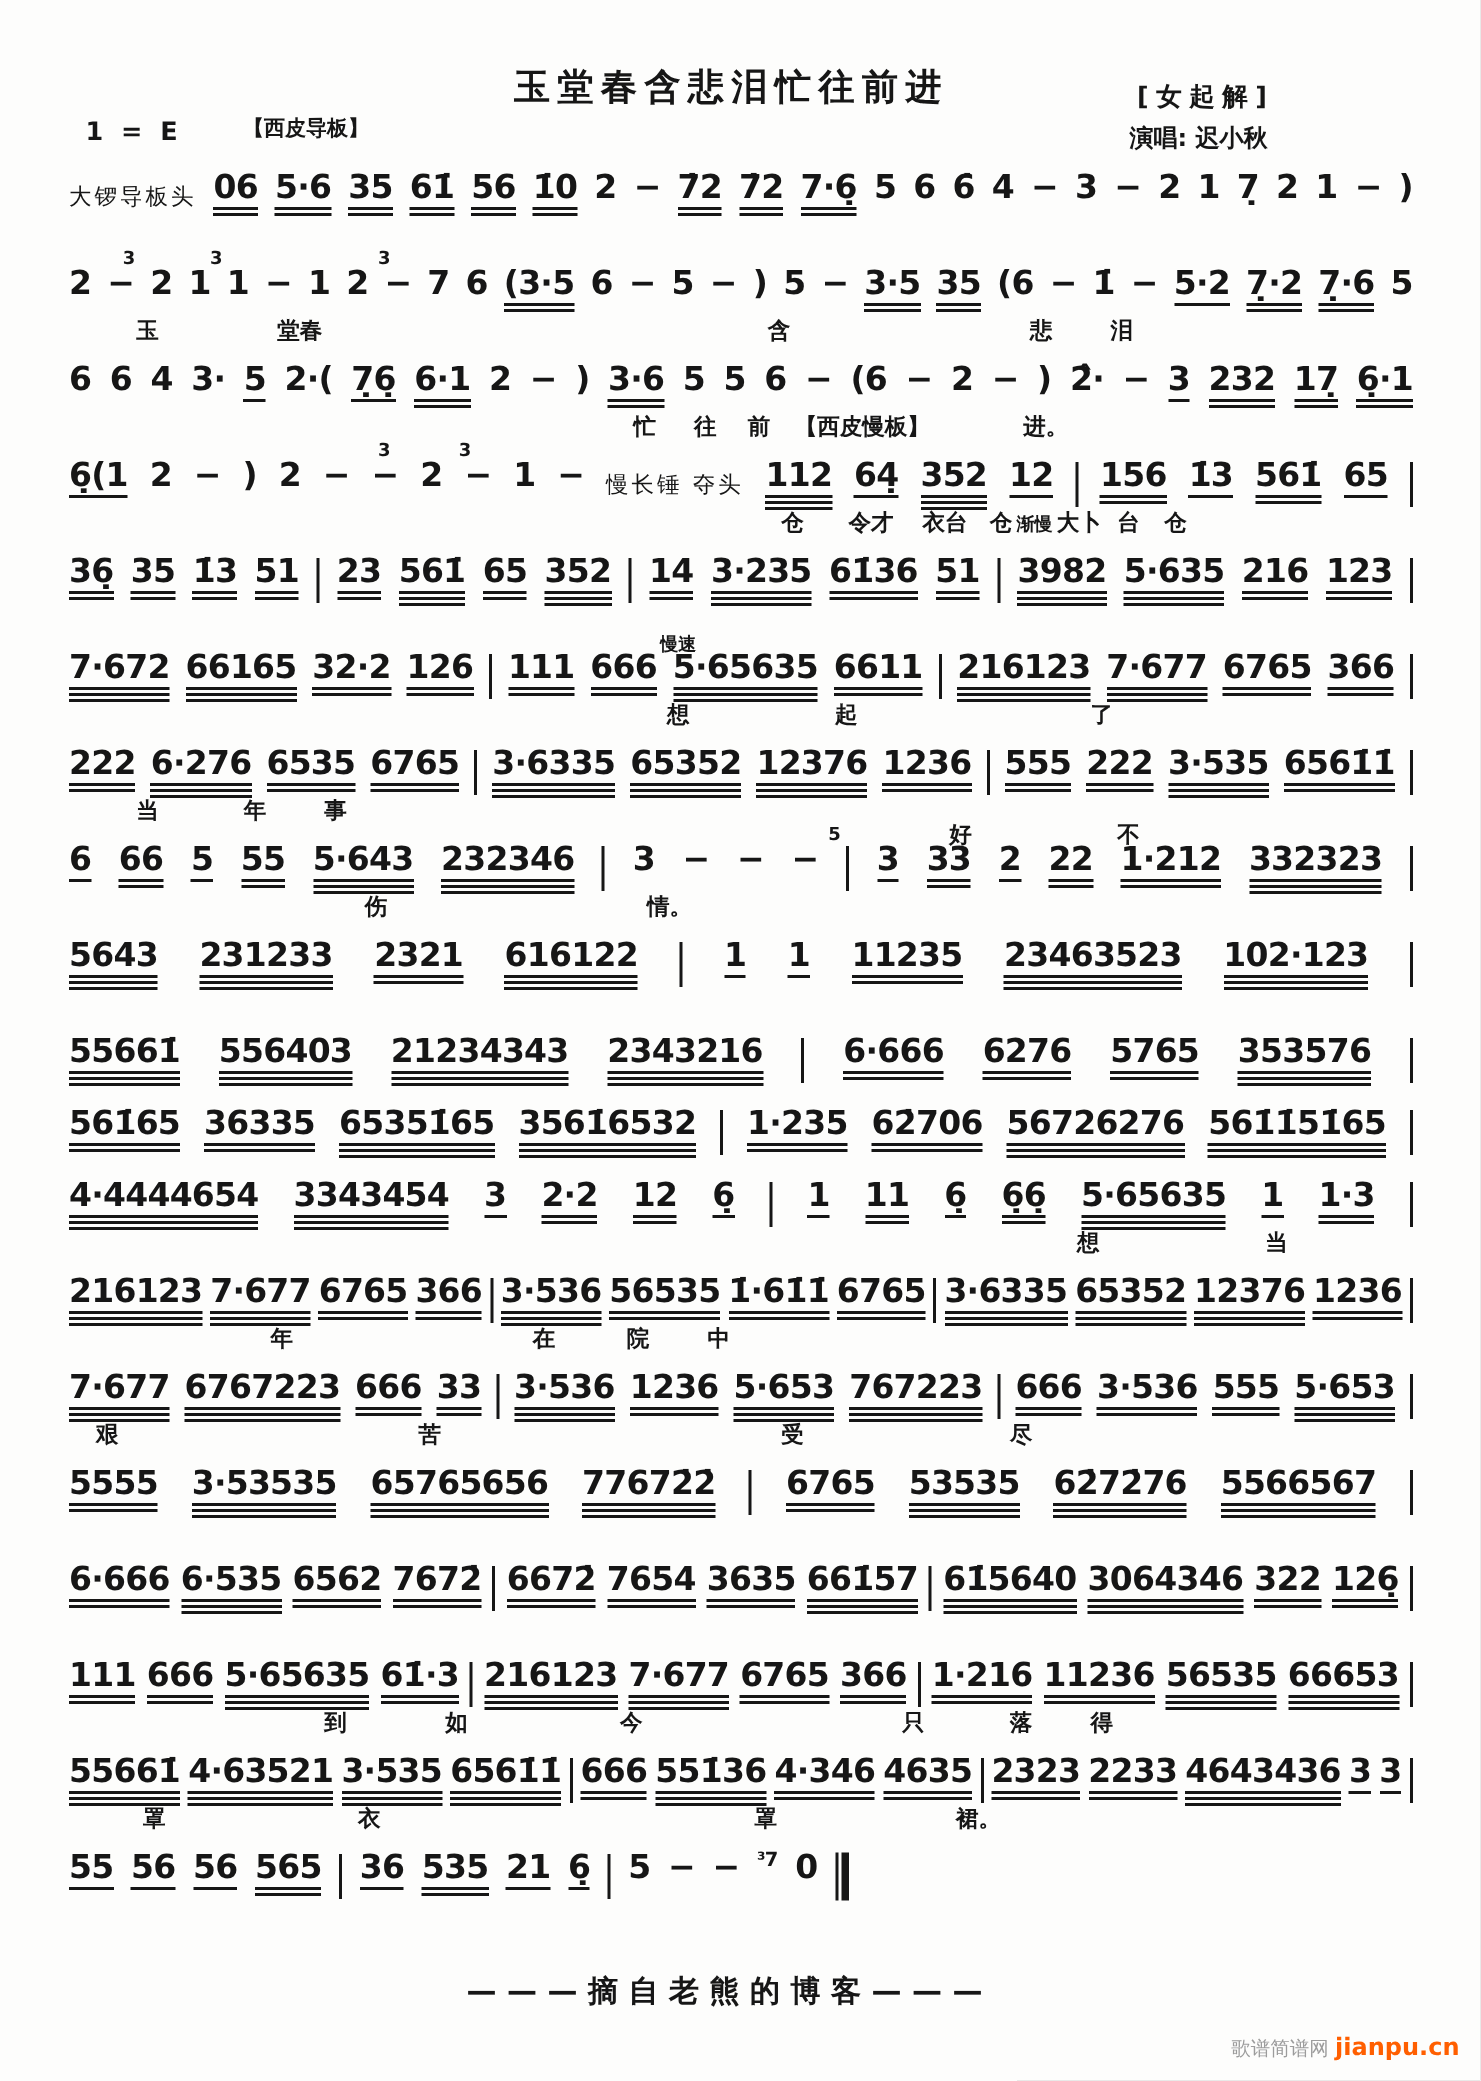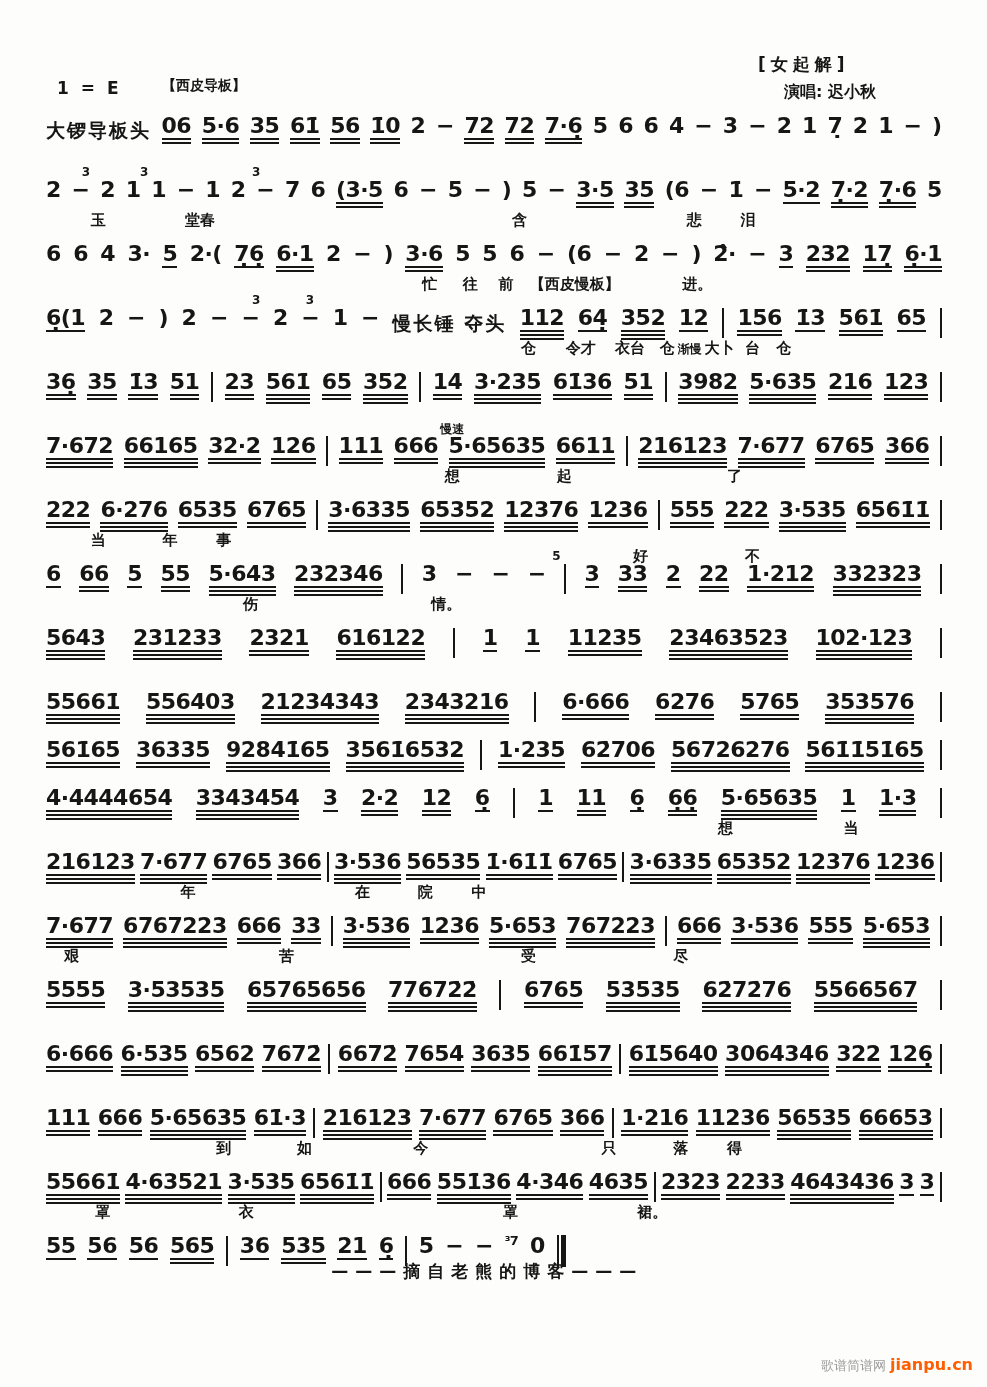--- a/index.html
+++ b/index.html
@@ -2,21 +2,21 @@
 <html><head>
 <meta charset="utf-8">
 <style>
   html,body{margin:0;padding:0;background:#d9d9d9;}
   .page{position:relative;width:987px;height:1387px;margin:0 auto;background:#fdfdfc;
         font-family:"DejaVu Sans",sans-serif;color:#161616;overflow:hidden;}
   
   .hdr-title{position:absolute;top:42px;left:50%;transform:translateX(-52%);
              font-size:24px;font-weight:700;letter-spacing:5px;white-space:nowrap;}
   .hdr-role{position:absolute;top:53px;left:758px;font-size:17px;font-weight:700;letter-spacing:5px;white-space:nowrap;}
-  .hdr-singer{position:absolute;top:82px;left:753px;font-size:16px;font-weight:700;white-space:nowrap;margin-left:31px;}
+  .hdr-singer{position:absolute;top:82px;left:753px;font-size:16px;font-weight:700;white-space:nowrap;}
   .hdr-key{position:absolute;top:78px;left:57px;font-size:17px;font-weight:700;letter-spacing:3px;white-space:nowrap;}
   .hdr-banshi{position:absolute;top:77px;left:162px;font-size:14px;font-weight:700;white-space:nowrap;}
   
   .lines{position:absolute;top:99px;left:46px;width:896px;}
   .system{margin:0;}
   .annrow{position:relative;height:16px;}
   .annrow span{position:absolute;top:0;font-size:15px;font-weight:600;white-space:nowrap;}
   .annrow span.sm{font-size:12px;font-weight:700;top:2px;}
   .annrow span.label{font-weight:700;}
   .noterow{display:flex;justify-content:space-between;align-items:baseline;
@@ -27,32 +27,33 @@
   .u2{padding-bottom:7px;
       background-image:linear-gradient(#161616,#161616),linear-gradient(#161616,#161616);
       background-repeat:no-repeat;background-size:100% 2px,100% 2px;
       background-position:0 calc(100% - 4px),0 100%;}
   .u3{padding-bottom:11px;
       background-image:linear-gradient(#161616,#161616),linear-gradient(#161616,#161616),linear-gradient(#161616,#161616);
       background-repeat:no-repeat;background-size:100% 2px,100% 2px,100% 2px;
       background-position:0 calc(100% - 8px),0 calc(100% - 4px),0 100%;}
   .bar{align-self:center;width:2px;height:30px;background:#161616;}
   .endbar{align-self:center;width:9px;height:32px;border-left:2px solid #161616;border-right:5px solid #161616;box-sizing:border-box;}
-  .txt{font-size:19px;font-weight:700;letter-spacing:2px;align-self:center;}
+  .txt{font-size:15px;font-weight:400;letter-spacing:2px;align-self:center;}
   .noterow .sm{font-size:13px;transform:translateY(-8px);}
   
-  .src{position:absolute;top:1260px;left:50%;transform:translateX(-52%);
-       font-size:17px;font-weight:600;letter-spacing:7px;white-space:nowrap;}
+  .src{position:absolute;top:1314px;left:50%;transform:translateX(-52%);
+       font-size:20px;font-weight:600;letter-spacing:7px;white-space:nowrap;}
   .wm{position:absolute;top:1355px;right:14px;font-size:13px;color:#9c9c9c;white-space:nowrap;}
   .wm .site-link{color:#ff5f00;font-weight:700;font-size:16px;text-decoration:none;cursor:pointer;}
 </style>
 </head>
 <body>
 
 <div class="page">
+  <div class="hdr-title">玉堂春含悲泪忙往前进</div>
   <div class="hdr-role">[女起解]</div>
   <div class="hdr-singer">演唱: 迟小秋</div>
   <div class="hdr-key">1 = E</div>
   <div class="hdr-banshi">【西皮导板】</div>
 
   <div class="lines">
       <div class="system">
         <div class="annrow"></div>
         <div class="noterow">
           <span class="txt">大锣导板头</span>
@@ -348,21 +349,21 @@
           <span class="grp u2">5765</span>
           <span class="grp u3">353576</span>
           <span class="bar"></span>
         </div>
         <div class="annrow"></div>
       </div>
       <div class="system">
         <div class="noterow">
           <span class="grp u2">561̇65</span>
           <span class="grp u2">36335</span>
-          <span class="grp u3">92841̇65</span>
+          <span class="grp u3">65351̇65</span>
           <span class="grp u3">3561̇6532</span>
           <span class="bar"></span>
           <span class="grp u2">1·235</span>
           <span class="grp u2">62̇706</span>
           <span class="grp u3">56726276</span>
           <span class="grp u3">561̇1̇51̇65</span>
           <span class="bar"></span>
         </div>
         <div class="annrow"></div>
       </div>

